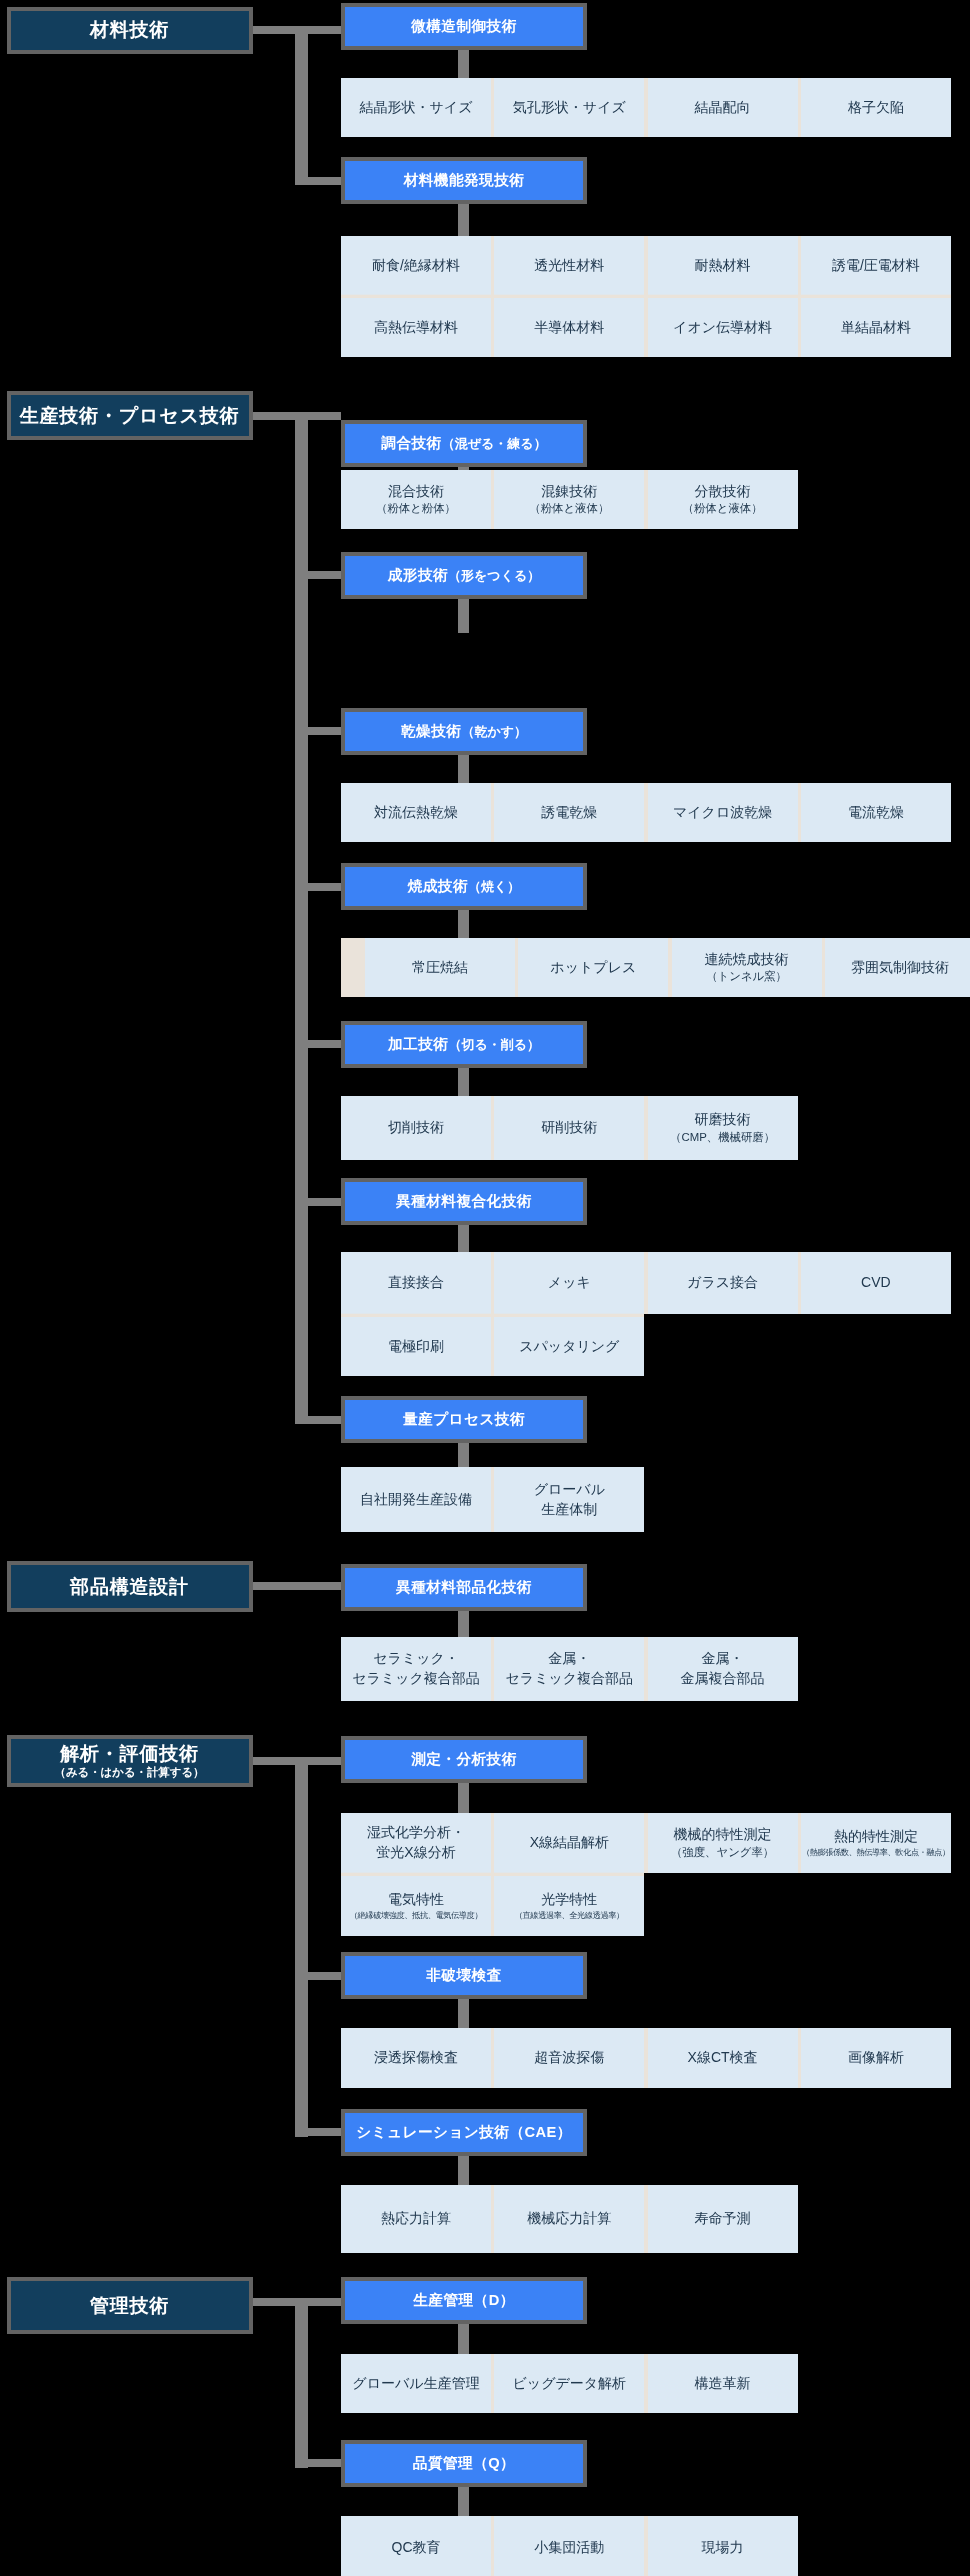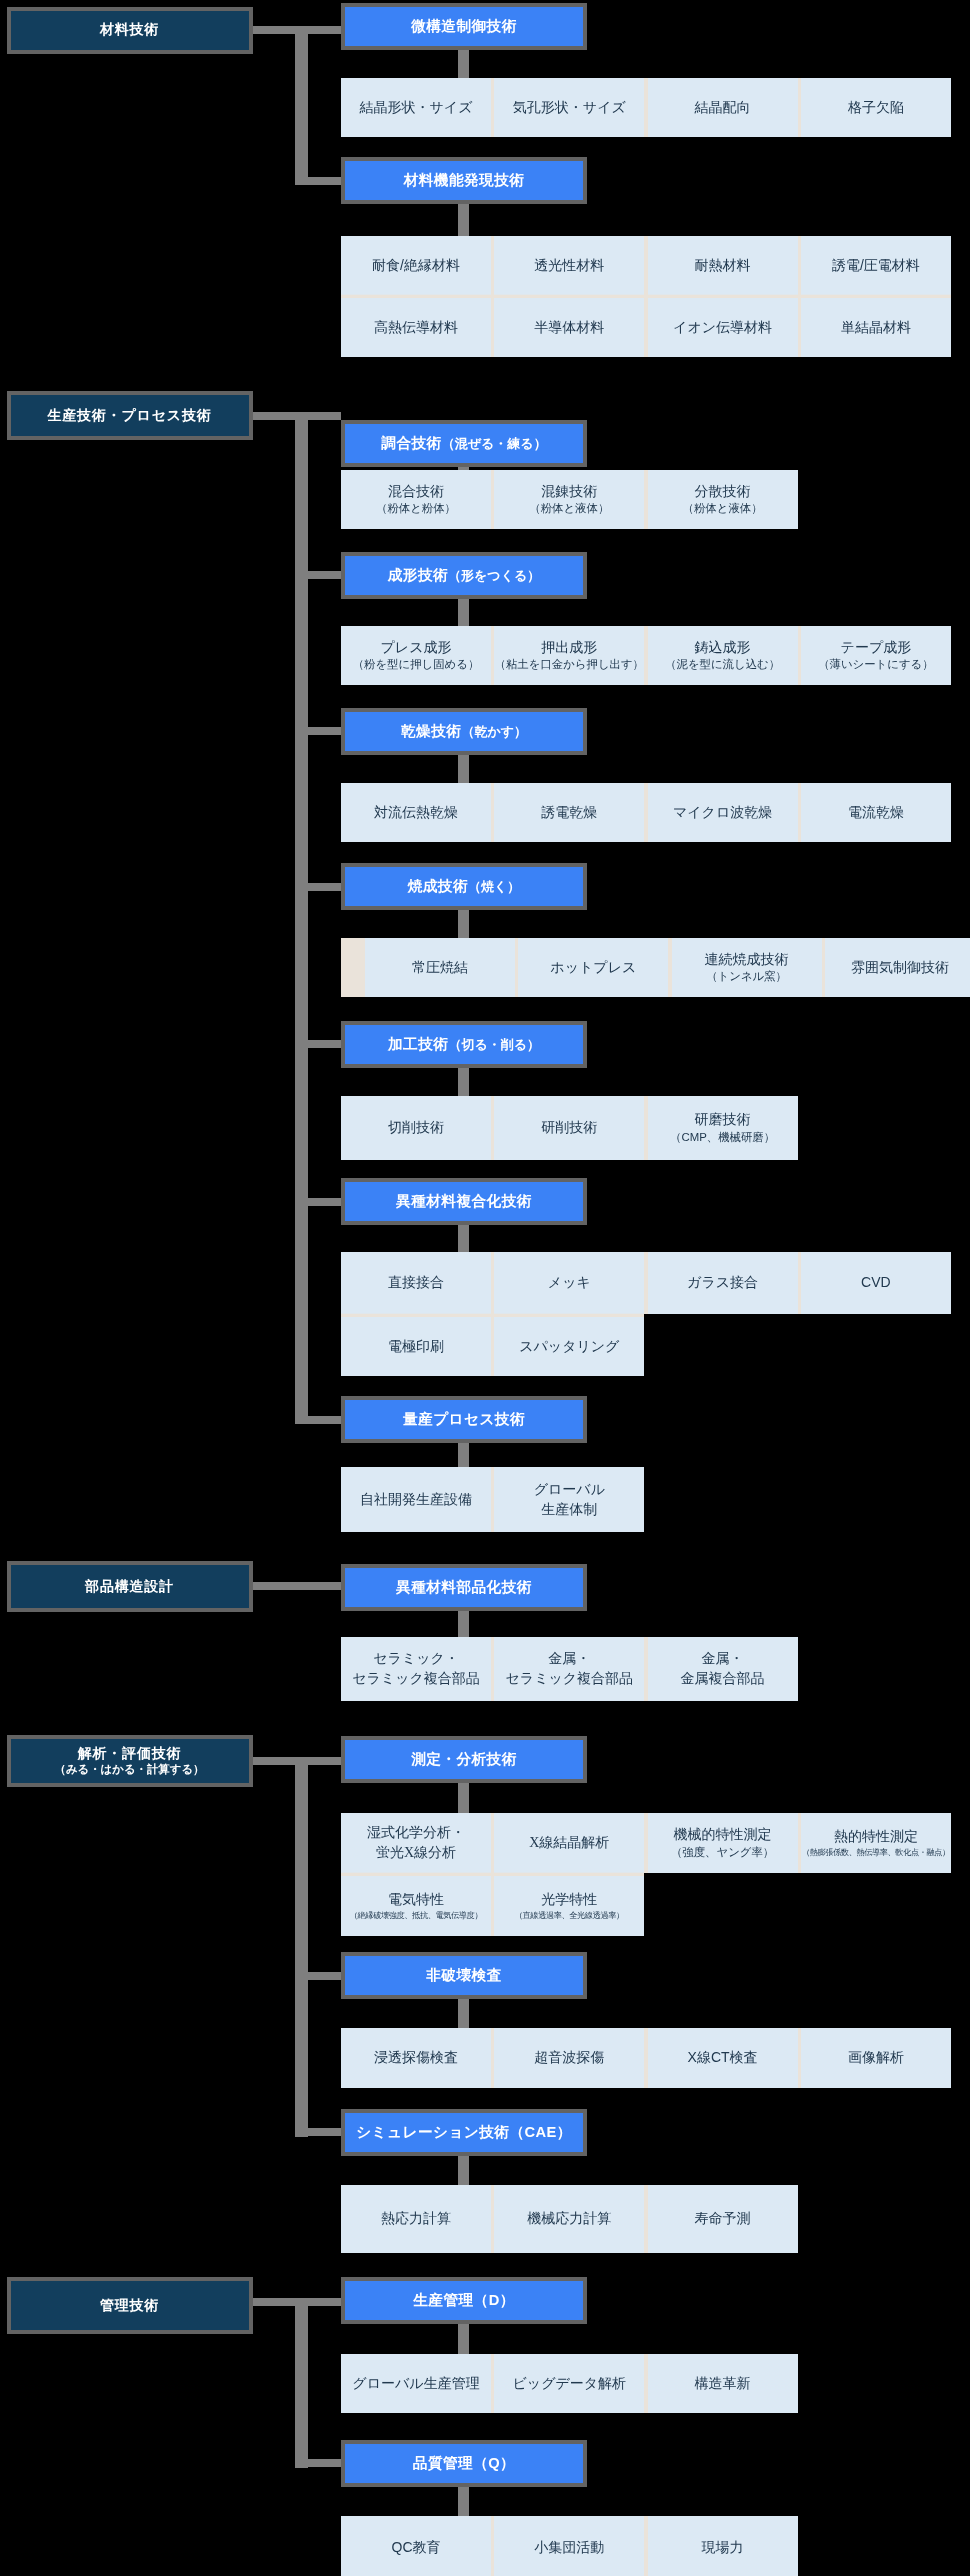--- a/index.html
+++ b/index.html
@@ -7,21 +7,21 @@
     position:relative;width:970px;height:2576px;background:#000;overflow:hidden;
     font-family:"Liberation Sans","DejaVu Sans",sans-serif;
   }
   .line{position:absolute;background:#7f7f7f;z-index:1;}
   .side-box{
     position:absolute;left:6.5px;width:246px;box-sizing:border-box;
     background:#123E5D;border:4.1px solid #636363;z-index:2;
     display:flex;flex-direction:column;align-items:center;justify-content:center;
     color:#fff;font-weight:bold;text-align:center;
   }
-  .side-main{font-size:14px;line-height:1.25;letter-spacing:0.8px;font-family:Liberation Serif, serif;}
+  .side-main{font-size:19px;line-height:1.25;letter-spacing:0.8px;font-family:Liberation Serif, serif;}
   .side-sub{font-size:11.4px;line-height:1.3;letter-spacing:0;}
   .header-box{
     position:absolute;left:341px;width:246px;height:47px;box-sizing:border-box;
     background:#3b82f6;border:4.1px solid #636363;z-index:2;
     display:flex;align-items:center;justify-content:center;
     color:#fff;font-weight:bold;text-align:center;white-space:nowrap;
   }
   .header-main{font-size:14.7px;letter-spacing:0.4px;}
   .header-paren{font-size:13px;letter-spacing:0;}
   .row{
@@ -120,38 +120,20 @@
         <div class="t-md">分散技術</div>
         <div class="t-sm">（粉体と液体）</div>
       </div>
     </div>
     <div class="line" style="left: 295px; top: 571px; width: 46px; height: 8.2px;"></div>
     <div class="header-box" style="top: 552px;">
       <div class="header-main">成形技術</div>
       <div class="header-paren">（形をつくる）</div>
     </div>
     <div class="line" style="left: 458px; top: 598px; width: 11.4px; height: 35px;"></div>
-    <div class="row" style="top: 626px; height: 59px; grid-template-columns: repeat(4, 150px);">
-      <div class="cell">
-        <div class="t-md">プレス成形</div>
-        <div class="t-sm">（粉を型に押し固める）</div>
-      </div>
-      <div class="cell">
-        <div class="t-md">押出成形</div>
-        <div class="t-sm">（粘土を口金から押し出す）</div>
-      </div>
-      <div class="cell">
-        <div class="t-md">鋳込成形</div>
-        <div class="t-sm">（泥を型に流し込む）</div>
-      </div>
-      <div class="cell">
-        <div class="t-md">テープ成形</div>
-        <div class="t-sm">（薄いシートにする）</div>
-      </div>
-    </div>
     <div class="line" style="left: 295px; top: 727px; width: 46px; height: 8.2px;"></div>
     <div class="header-box" style="top: 708px;">
       <div class="header-main">乾燥技術</div>
       <div class="header-paren">（乾かす）</div>
     </div>
     <div class="line" style="left: 458px; top: 753px; width: 11.4px; height: 36px;"></div>
     <div class="row" style="top: 783px; height: 59px; grid-template-columns: repeat(4, 150px);">
       <div class="cell">
         <div class="t-md">対流伝熱乾燥</div>
       </div>
@@ -270,21 +252,21 @@
     <div class="side-box" style="top: 1735px; height: 52px;">
       <div class="side-main">解析・評価技術</div>
       <div class="side-sub">（みる・はかる・計算する）</div>
     </div>
     <div class="line" style="left: 253px; top: 1757px; width: 88px; height: 8.2px;"></div>
     <div class="line" style="left: 295px; top: 1757px; width: 13px; height: 380px;"></div>
     <div class="header-box" style="top: 1736px;">
       <div class="header-main">測定・分析技術</div>
     </div>
     <div class="line" style="left: 458px; top: 1782px; width: 11.4px; height: 37px;"></div>
-    <div class="row" style="top: 1813px; height: 60px; grid-template-columns: repeat(4, 150px); font-family: Liberation Serif, serif;">
+    <div class="row" style="top: 1813px; height: 60px; grid-template-columns: repeat(4, 150px);">
       <div class="cell">
         <div class="t-md">湿式化学分析・</div>
         <div class="t-md">蛍光X線分析</div>
       </div>
       <div class="cell">
         <div class="t-md">X線結晶解析</div>
       </div>
       <div class="cell">
         <div class="t-md">機械的特性測定</div>
         <div class="t-sm">（強度、ヤング率）</div>

